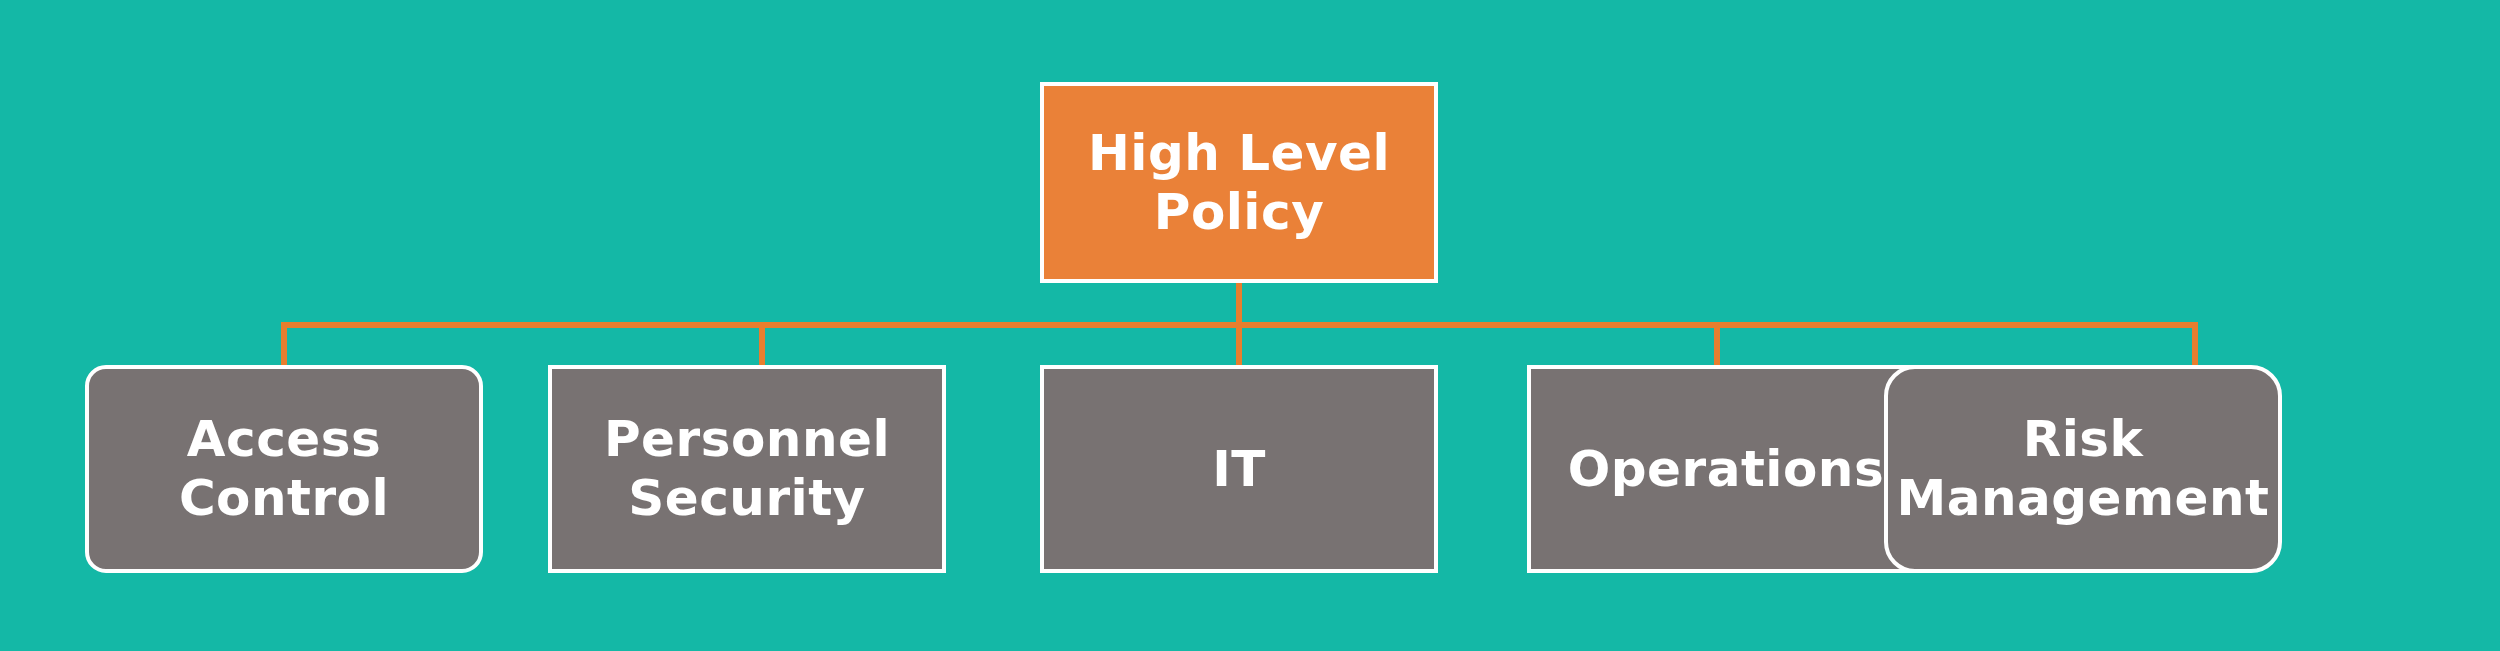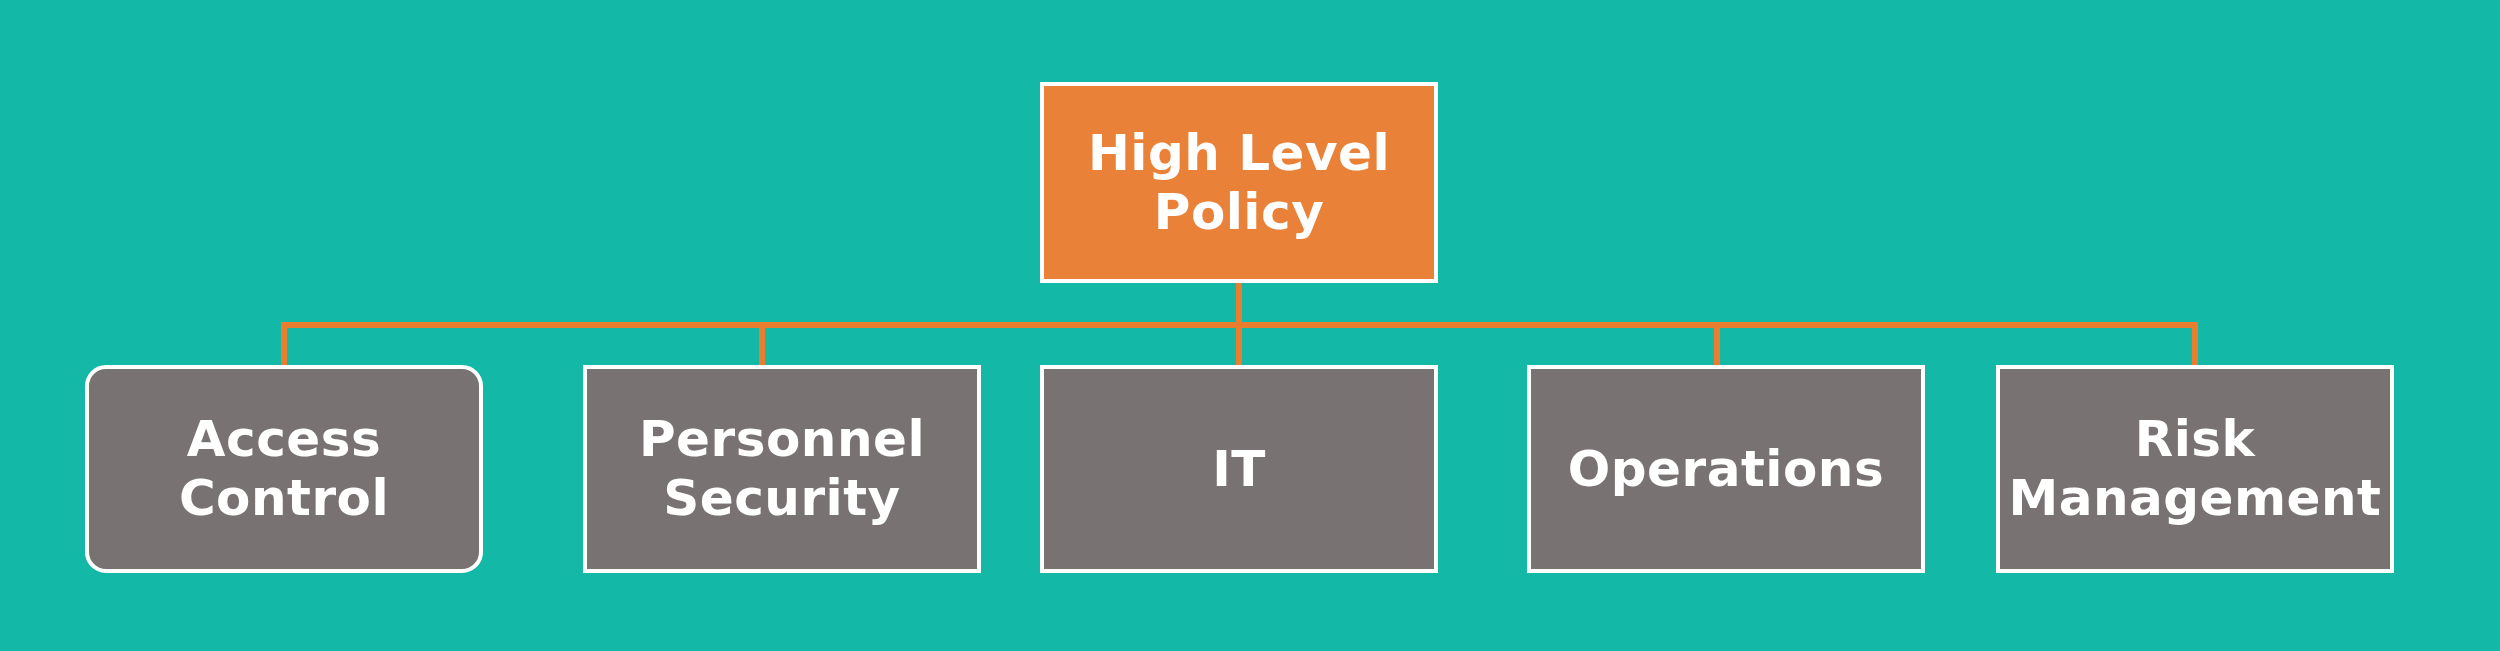--- a/index.html
+++ b/index.html
@@ -39,24 +39,24 @@
   }
   .node-child {
     top: 365px;
     width: 398px;
     height: 208px;
     background: #787272;
     font-size: 50px;
     padding: 0 6px;
   }
   .node-child.c0 { left: 85px; border-radius: 21px; }
-  .node-child.c1 { left: 583px; }
+  .node-child.c1 { left: 548px; }
   .node-child.c2 { left: 1040px; }
   .node-child.c3 { left: 1518px; margin-left: 9px; }
-  .node-child.c4 { left: 1996px; }
+  .node-child.c4 { left: 1884px; border-radius: 31px; }
 
   .connector {
     position: absolute;
     background: #E87E2E;
   }
   .conn-h {
     left: 281px;
     top: 322px;
     width: 1917px;
     height: 6px;

